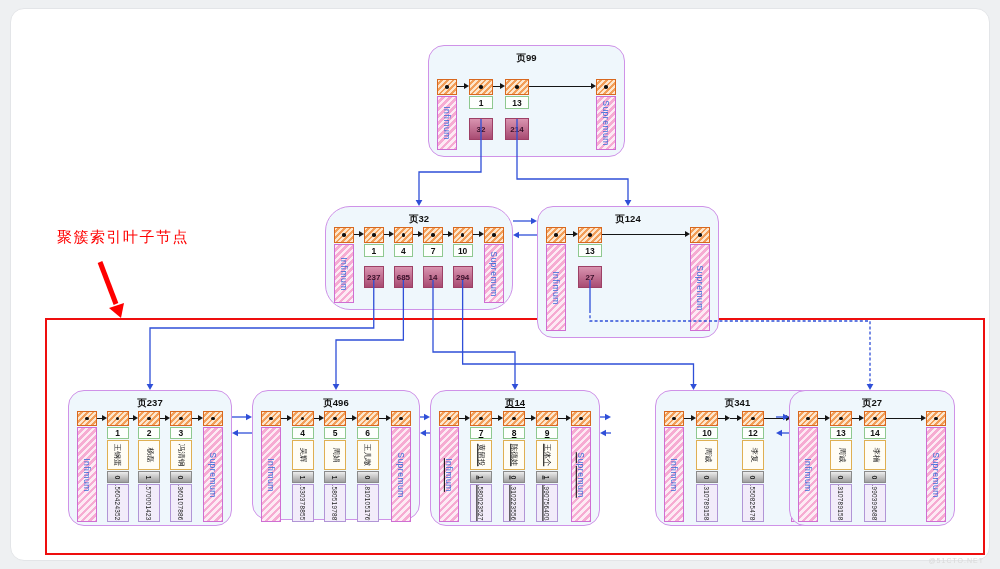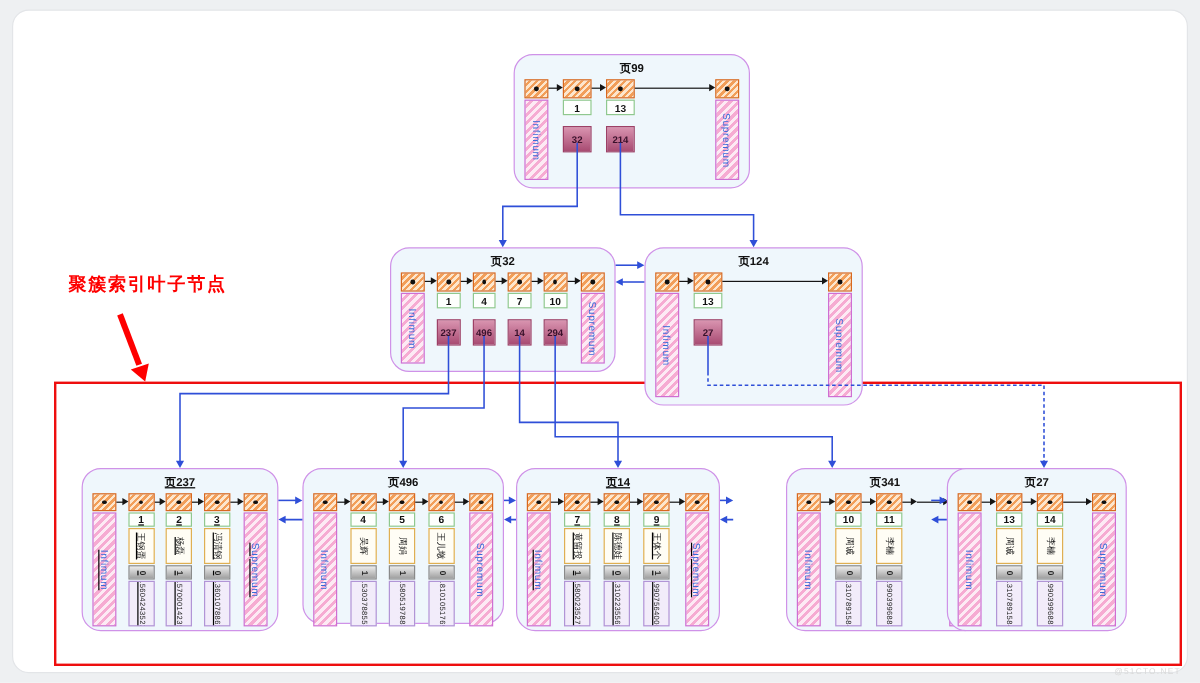--- a/index.html
+++ b/index.html
@@ -1,21 +1,21 @@
 <!DOCTYPE html>
 <html><head>
 <meta charset="utf-8">
 <style>
   *{margin:0;padding:0;box-sizing:border-box}
   html,body{width:1000px;height:569px}
   body{background:#eef0f2;font-family:"Liberation Sans",sans-serif;position:relative;overflow:hidden}
   #card{position:absolute;left:10px;top:8px;width:980px;height:553px;background:#fff;border:1px solid #e3e5e8;border-radius:14px}
   #stage{position:absolute;left:0;top:0;width:1000px;height:569px}
   #redbox{position:absolute;left:45px;top:318px;width:940px;height:237px;border:2.6px solid #ee0e0e}
-  #anno{position:absolute;left:57px;top:228px;font-size:15px;font-weight:bold;color:#fe0000;letter-spacing:1.5px}
+  #anno{position:absolute;left:57px;top:228px;font-size:15px;font-weight:normal;color:#fe0000;letter-spacing:1.5px}
   #wm{position:absolute;right:16px;bottom:5px;font-size:7px;color:#d9d9d9;letter-spacing:1px}
   .node{position:absolute;background:#eff7fc;border:1.4px solid #cf92e8;border-radius:16px;display:flex;flex-direction:column;padding:6px 8px}
   .ptitle{font-size:9.5px;color:#111;text-align:center;height:12px;line-height:12px;margin-bottom:2px;font-weight:bold}
   .row{flex:1;display:flex;align-items:flex-start}
   .col{display:flex;flex-direction:column;align-items:center}
   .col.sys{align-self:stretch;width:20px}
   .node.internal .col.rec{width:24px}
   .node.leaf .col.rec{width:22px}
   .hdr{width:100%;height:16px;border:1px solid #d8681f;background:repeating-linear-gradient(135deg,#fde6cd 0 2px,#f29e58 2px 4px);display:flex;align-items:center;justify-content:center;flex:none}
   .node.leaf .hdr{height:15px}
@@ -40,21 +40,21 @@
 </style>
 </head>
 <body>
 
 <div id="card"></div>
 
 <div id="stage">
   <div id="redbox"></div>
   <div id="anno">聚簇索引叶子节点</div>
 
-  <div class="node internal" style="left: 428px; top: 45px; width: 197px; height: 112px;">
+  <div class="node internal" style="left: 428px; top: 45px; width: 197px; height: 112px; gap: 13px;">
       <div class="ptitle">页99</div>
       <div class="row">
         <div class="col sys">
           <div class="hdr">
             <div class="dot"></div>
           </div>
           <div class="pink">
             <div class="vtext">Infimum</div>
           </div>
         </div>
@@ -78,21 +78,21 @@
         <div class="col sys">
           <div class="hdr">
             <div class="dot"></div>
           </div>
           <div class="pink">
             <div class="vtext">Supremum</div>
           </div>
         </div>
       </div>
     </div>
-    <div class="node internal" style="left: 325px; top: 206px; width: 188px; height: 104px;">
+    <div class="node internal" style="left: 325px; top: 206px; width: 188px; height: 104px; border-radius: 25px;">
       <div class="ptitle">页32</div>
       <div class="row">
         <div class="col sys">
           <div class="hdr">
             <div class="dot"></div>
           </div>
           <div class="pink">
             <div class="vtext">Infimum</div>
           </div>
         </div>
@@ -103,21 +103,21 @@
           </div>
           <div class="key">1</div>
           <div class="child">237</div>
         </div>
         <div class="barrow"></div>
         <div class="col rec">
           <div class="hdr">
             <div class="dot"></div>
           </div>
           <div class="key">4</div>
-          <div class="child">496</div>
+          <div class="child">685</div>
         </div>
         <div class="barrow"></div>
         <div class="col rec">
           <div class="hdr">
             <div class="dot"></div>
           </div>
           <div class="key">7</div>
           <div class="child">14</div>
         </div>
         <div class="barrow"></div>
@@ -162,21 +162,21 @@
         <div class="col sys">
           <div class="hdr">
             <div class="dot"></div>
           </div>
           <div class="pink">
             <div class="vtext">Supremum</div>
           </div>
         </div>
       </div>
     </div>
-    <div class="node leaf" style="left: 68px; top: 390px; width: 164px; height: 136px; text-decoration: underline;">
+    <div class="node leaf" style="left: 68px; top: 390px; width: 164px; height: 136px;">
       <div class="ptitle">页237</div>
       <div class="row">
         <div class="col sys">
           <div class="hdr">
             <div class="dot"></div>
           </div>
           <div class="pink">
             <div class="vtext">Infimum</div>
           </div>
         </div>
@@ -400,48 +400,48 @@
             <div class="vtext">周诚</div>
           </div>
           <div class="flag">
             <div class="vtext">0</div>
           </div>
           <div class="phone">
             <div class="vtext">13107891584</div>
           </div>
         </div>
         <div class="barrow"></div>
-        <div class="col rec">
-          <div class="hdr">
-            <div class="dot"></div>
-          </div>
-          <div class="key">11</div>
-          <div class="name">
-            <div class="vtext">李楠</div>
-          </div>
-          <div class="flag">
-            <div class="vtext">0</div>
-          </div>
-          <div class="phone">
-            <div class="vtext">19903996887</div>
-          </div>
-        </div>
-        <div class="barrow"></div>
-        <div class="barrow grow"></div>
-        <div class="col sys">
-          <div class="hdr">
-            <div class="dot"></div>
-          </div>
-          <div class="pink">
-            <div class="vtext">Supremum</div>
-          </div>
-        </div>
-      </div>
-    </div>
-    <div class="node leaf" style="left: 789px; top: 390px; width: 150px; height: 136px;">
+        <div class="barrow"></div>
+        <div class="col rec">
+          <div class="hdr">
+            <div class="dot"></div>
+          </div>
+          <div class="key">12</div>
+          <div class="name">
+            <div class="vtext">李复</div>
+          </div>
+          <div class="flag">
+            <div class="vtext">0</div>
+          </div>
+          <div class="phone">
+            <div class="vtext">15508254786</div>
+          </div>
+        </div>
+        <div class="barrow grow"></div>
+        <div class="col sys">
+          <div class="hdr">
+            <div class="dot"></div>
+          </div>
+          <div class="pink">
+            <div class="vtext">Supremum</div>
+          </div>
+        </div>
+      </div>
+    </div>
+    <div class="node leaf" style="left: 789px; top: 390px; width: 166px; height: 136px;">
       <div class="ptitle">页27</div>
       <div class="row">
         <div class="col sys">
           <div class="hdr">
             <div class="dot"></div>
           </div>
           <div class="pink">
             <div class="vtext">Infimum</div>
           </div>
         </div>

